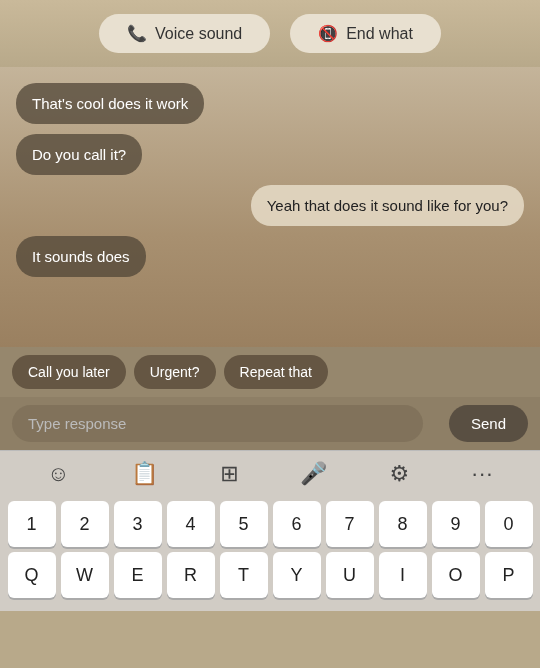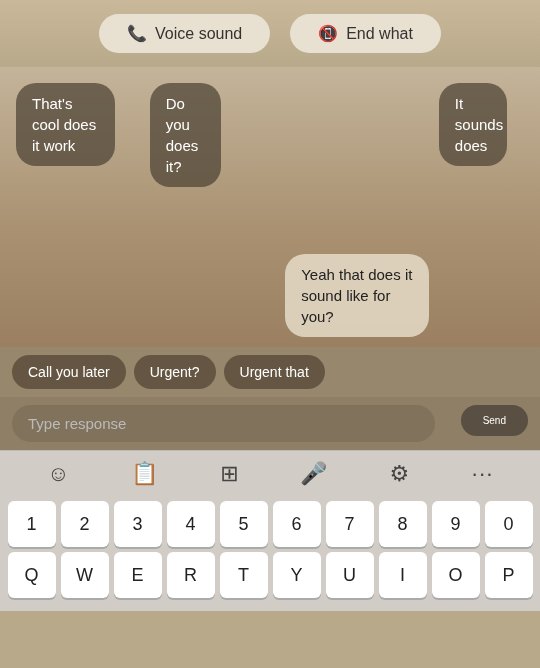--- a/index.html
+++ b/index.html
@@ -41,21 +41,21 @@
 
     .voice-icon { color: #4caf50; }
     .end-icon { color: #e53935; }
 
     
     .chat-area {
       background: linear-gradient(180deg, #c4b49a 0%, #a89070 60%, #9a8060 100%);
       padding: 16px 16px 10px 16px;
       min-height: 280px;
       display: flex;
-      flex-direction: row;
+      flex-direction: column;
       gap: 10px;
     }
 
     .bubble {
       display: inline-block;
       padding: 10px 16px;
       border-radius: 20px;
       font-size: 15px;
       max-width: 80%;
       line-height: 1.4;
@@ -97,21 +97,21 @@
       background: rgba(80, 65, 50, 0.7);
       color: #fff;
       font-size: 14px;
       cursor: pointer;
       white-space: nowrap;
     }
 
     
     .input-area {
       display: flex;
-      align-items: flex-start;
+      align-items: center;
       padding: 8px 12px;
       background: rgba(100, 85, 65, 0.5);
       gap: 26px;
     }
 
     .text-input {
       flex: 1;
       background: rgba(100, 85, 65, 0.3);
       border: none;
       border-radius: 25px;
@@ -124,21 +124,21 @@
     .text-input::placeholder {
       color: #bbb;
     }
 
     .send-btn {
       background: rgba(80, 70, 60, 0.85);
       color: #fff;
       border: none;
       border-radius: 25px;
       padding: 10px 22px;
-      font-size: 10px;
+      font-size: 15px;
       font-weight: 500;
       cursor: pointer;
     }
 
     
     .keyboard-toolbar {
       display: flex;
       align-items: center;
       justify-content: space-around;
       padding: 10px 16px;
@@ -193,34 +193,34 @@
     <span class="icon end-icon">📵</span>
     <span>End what</span>
   </button>
 </div>
 
 <div class="chat-area" id="chat-area">
 <div class="bubble-row left">
       <div class="bubble bubble-left">That's cool does it work</div>
     </div>
     <div class="bubble-row left">
-      <div class="bubble bubble-left">Do you does it?</div>
+      <div class="bubble bubble-left">Do you call it?</div>
     </div>
     <div class="bubble-row right">
       <div class="bubble bubble-right">Yeah that does it sound like for you?</div>
     </div>
     <div class="bubble-row left">
       <div class="bubble bubble-left">It sounds does</div>
     </div>
   </div>
 
 <div class="quick-replies" id="quick-replies-bar">
 <button class="quick-reply-btn">Call you later</button>
     <button class="quick-reply-btn">Urgent?</button>
-    <button class="quick-reply-btn">Urgent that</button>
+    <button class="quick-reply-btn">Repeat that</button>
   </div>
 
 <div class="input-area">
   <input type="text" class="text-input" placeholder="Type response" style="">
   <button class="send-btn">
     <span>Send</span>
   </button>
 </div>
 
 <div class="keyboard-toolbar">

